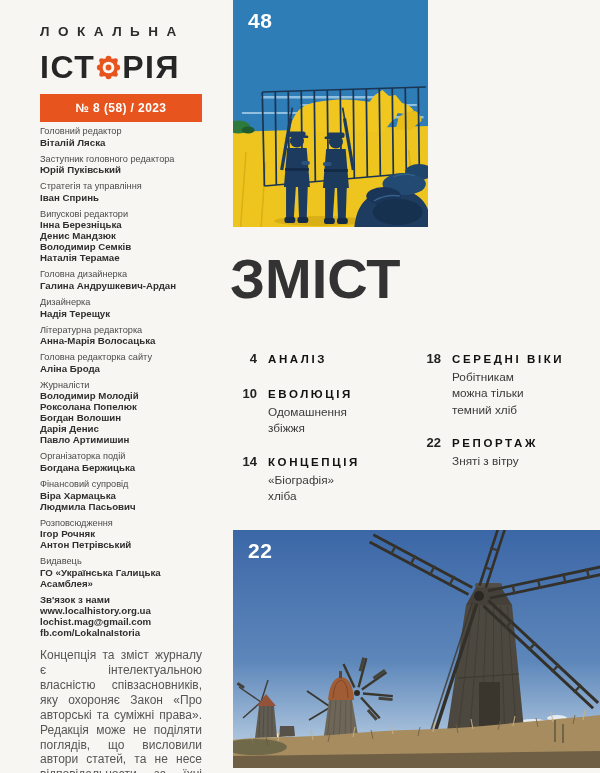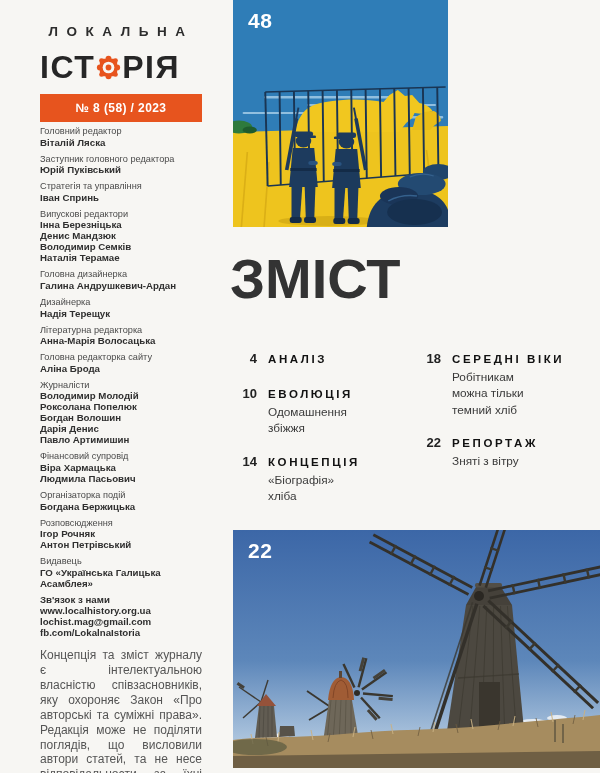--- a/index.html
+++ b/index.html
@@ -3,33 +3,33 @@
 <meta charset="utf-8">
 <style>
   html,body{margin:0;padding:0;}
   body{
     width:600px;height:773px;position:relative;overflow:hidden;
     background:#f7f6f3;color:#333;
     font-family:"Liberation Sans","DejaVu Sans",sans-serif;
   }
   
   .left-col{position:absolute;left:40px;top:24px;width:162px;}
-  .logo-l1{font-size:13.5px;font-weight:700;color:#2d2d2d;letter-spacing:8.5px;white-space:nowrap;text-align:center;}
+  .logo-l1{font-size:13.5px;font-weight:700;color:#2d2d2d;letter-spacing:8.5px;white-space:nowrap;}
   .logo-l2{font-size:32px;font-weight:700;color:#262626;letter-spacing:1.5px;display:flex;align-items:center;margin-top:10px;white-space:nowrap;}
   .rosette{display:inline-flex;margin:0 1px;}
   .badge{margin-top:8px;background:#e7541e;color:#fff;text-align:center;
          font-size:12px;font-weight:700;letter-spacing:.4px;padding:7px 12px;}
   .staff{margin-top:4px;display:flex;flex-direction:column;gap:6px;}
   .sec .role{font-size:9.2px;line-height:10.6px;color:#4a4a4a;}
   .sec .nm{font-size:9.7px;line-height:11px;font-weight:700;color:#2f2f2f;}
   .sec .role.rbold{font-weight:700;color:#2f2f2f;font-size:9.7px;}
   .legal{margin-top:10px;font-size:12px;line-height:1.24;color:#555;text-align:justify;}
   .copyright{margin-top:9px;font-size:8.2px;font-weight:700;color:#333;}
   
-  .illus{position:absolute;left:233px;top:0;width:215px;height:227px;}
+  .illus{position:absolute;left:233px;top:0;width:195px;height:227px;}
   .photo{position:absolute;left:233px;top:530px;width:367px;height:238px;}
   .illus svg,.photo svg{display:block;width:100%;height:100%;}
   .pgnum{position:absolute;left:15px;top:9px;color:#fff;font-size:21px;font-weight:700;letter-spacing:.5px;}
   .toc-title{position:absolute;left:230px;top:248px;margin:0;font-size:56px;line-height:1.1;
              font-weight:700;color:#333;letter-spacing:0;}
   .toc{position:absolute;left:237px;top:352px;width:356px;display:flex;gap:12px;}
   .toc-col{width:172px;display:flex;flex-direction:column;gap:18px;}
   .entry{display:flex;}
   .entry .num{width:20px;flex:none;text-align:right;margin-right:11px;
               font-size:13px;font-weight:700;color:#222;line-height:14px;}
@@ -105,27 +105,27 @@
     </div>
     <div class="sec">
       <div class="role">Журналісти</div>
       <div class="nm">Володимир Молодій</div>
       <div class="nm">Роксолана Попелюк</div>
       <div class="nm">Богдан Волошин</div>
       <div class="nm">Дарія Денис</div>
       <div class="nm">Павло Артимишин</div>
     </div>
     <div class="sec">
+      <div class="role">Організаторка подій</div>
+      <div class="nm">Богдана Бержицька</div>
+    </div>
+    <div class="sec">
       <div class="role">Фінансовий супровід</div>
       <div class="nm">Віра Хармацька</div>
       <div class="nm">Людмила Пасьович</div>
-    </div>
-    <div class="sec">
-      <div class="role">Організаторка подій</div>
-      <div class="nm">Богдана Бержицька</div>
     </div>
     <div class="sec">
       <div class="role">Розповсюдження</div>
       <div class="nm">Ігор Рочняк</div>
       <div class="nm">Антон Петрівський</div>
     </div>
     <div class="sec">
       <div class="role">Видавець</div>
       <div class="nm">ГО «Українська Галицька Асамблея»</div>
     </div>

